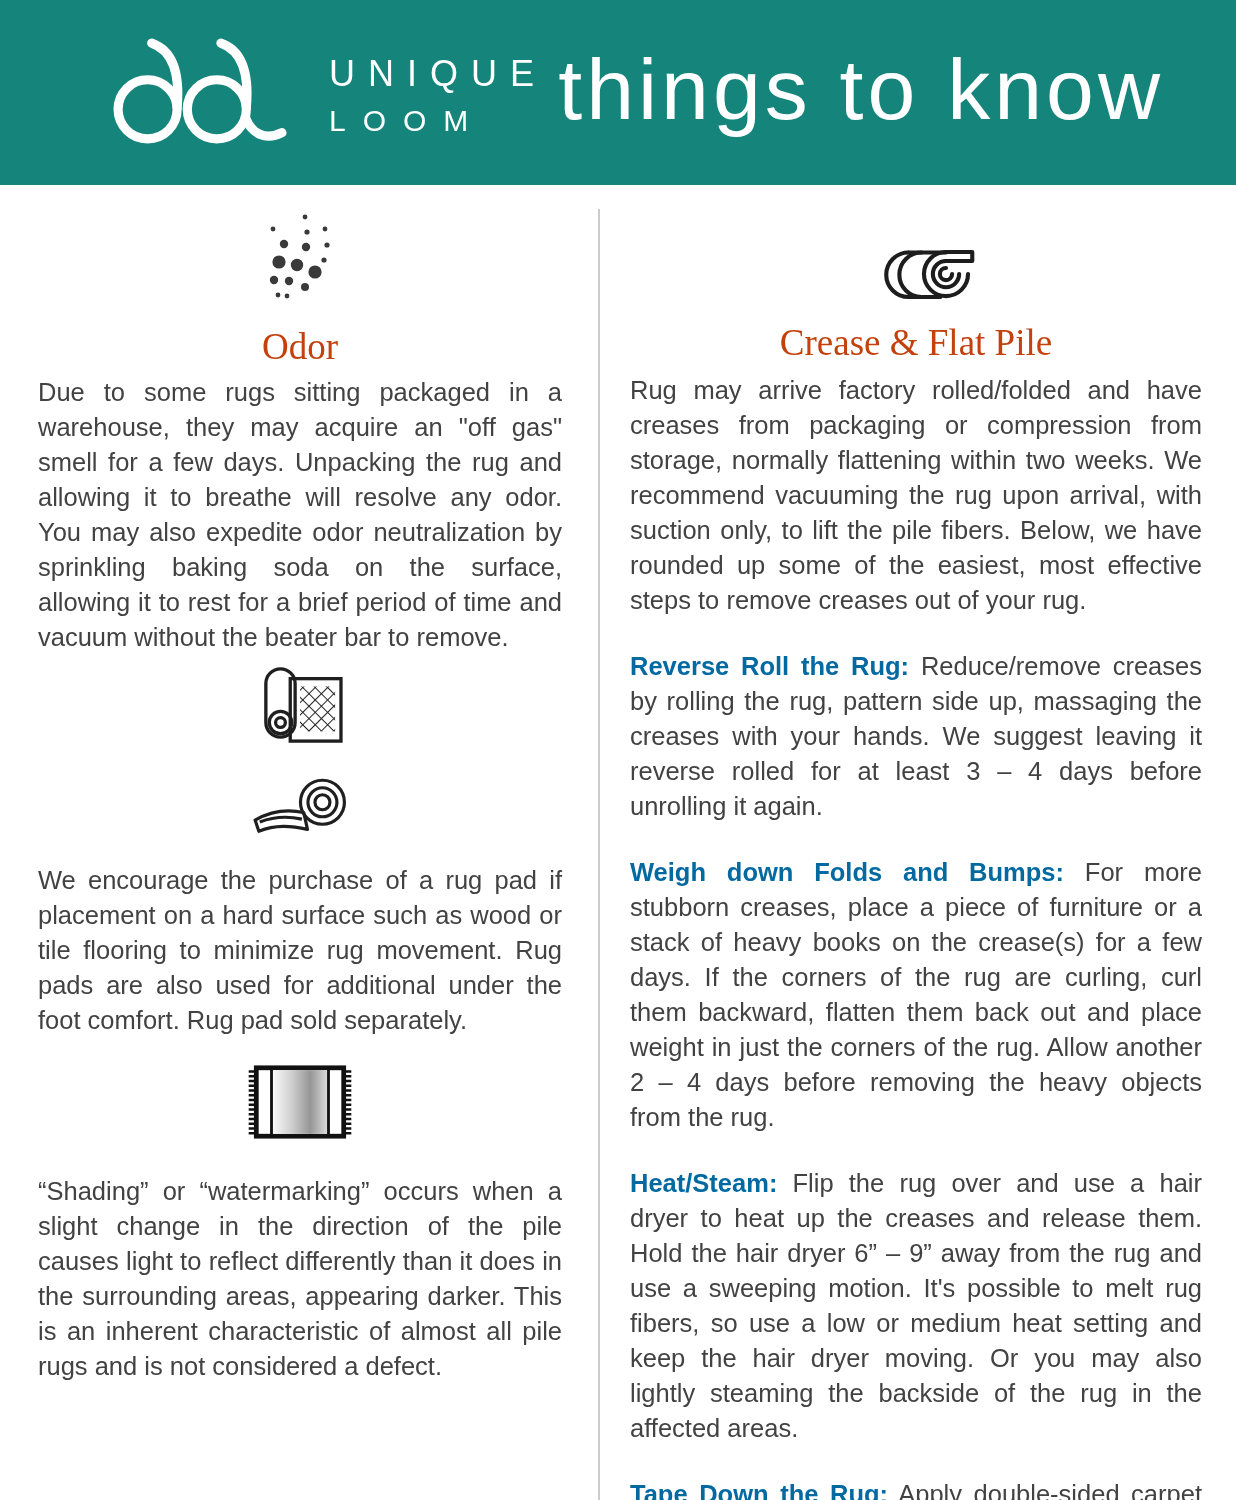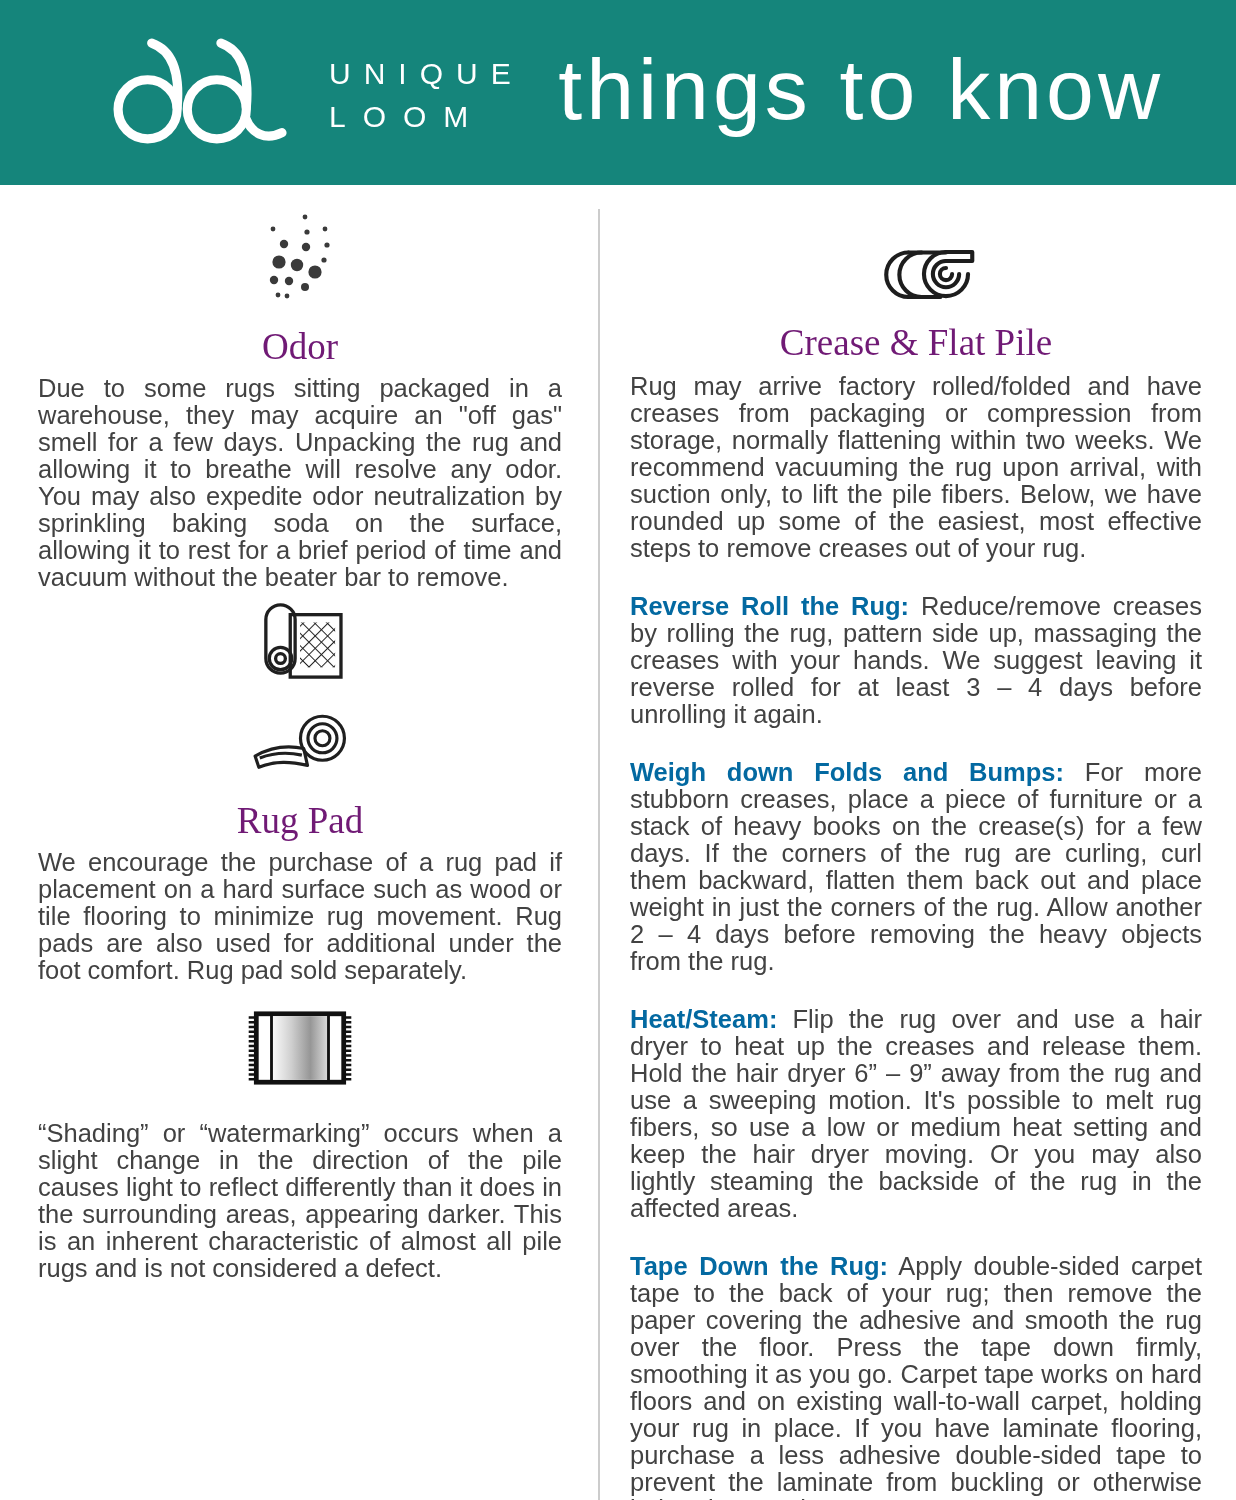--- a/index.html
+++ b/index.html
@@ -14,21 +14,21 @@
   
   .header {
     height: 185px;
     background: #15857b;
     display: flex;
     align-items: center;
     padding: 0 72px 0 96px;
   }
   .logo svg { display: block; width: 205px; height: 114px; }
   .wordmark { color: #ffffff; margin-left: 28px; margin-top: 6px; }
-  .wordmark .l1 { font-size: 30px; letter-spacing: 13px; font-weight: 400; }
+  .wordmark .l1 { font-size: 36px; letter-spacing: 13px; font-weight: 400; }
   .wordmark .l2 { font-size: 30px; letter-spacing: 17px; font-weight: 400; text-align: left; margin-top: 9px; }
   .page-title {
     margin-left: auto;
     font-family: Liberation Sans, sans-serif;
     font-weight: 400;
     font-size: 86px;
     letter-spacing: 4px;
     color: #ffffff;
     padding-bottom: 6px;
     white-space: nowrap;
@@ -45,26 +45,26 @@
   .divider   { width: 2px; background: #cccccc; margin-left: 36px; flex: none; }
   .col-right { flex: 1; padding-left: 30px; }
 
   
   .icon-box { display: flex; justify-content: center; }
   .section-heading {
     font-family: "Liberation Serif", serif;
     font-weight: 500;
     font-size: 37px;
     line-height: 44px;
-    color: #701a75;
+    color: #c2410c;
     text-align: center;
   }
   .body-text {
     font-size: 25.5px;
-    line-height: 27px;
+    line-height: 35px;
     text-align: justify;
     color: #424242;
   }
   .body-text b, .tip b { color: #0369a1; font-weight: bold; }
 
   
   .sec-odor .icon-box      { margin: 2px 0 22px; }
   .sec-thread              { margin-top: 10px; }
   .sec-thread .icon-box    { margin-bottom: 18px; }
   .sec-rugpad              { margin-top: 32px; }
@@ -153,21 +153,20 @@
     <div class="sec-rugpad">
       <div class="icon-box">
         <svg viewBox="0 0 116 62" width="112" height="58" aria-hidden="true">
           <path class="ink" d="M62 38 C44 34 26 37 10 46 L14 58 C32 51 48 52 66 56 Z" fill="#fff" stroke-linejoin="round"></path>
           <path class="ink" d="M15 48 C31 42 46 42 60 45" stroke-width="2.4"></path>
           <circle class="ink" cx="82" cy="27" r="23.5" fill="#fff"></circle>
           <circle class="ink" cx="82" cy="27" r="15.5" fill="#fff"></circle>
           <circle class="ink" cx="82" cy="27" r="8" fill="#fff"></circle>
         </svg>
       </div>
-      <div class="section-heading">Rug Pad</div>
       <p class="body-text">We encourage the purchase of a rug pad if placement on a hard surface such as wood or tile flooring to minimize rug movement. Rug pads are also used for additional under the foot comfort. Rug pad sold separately.</p>
     </div>
 
     <div class="sec-shading">
       <div class="icon-box">
         <svg viewBox="0 0 120 80" width="114" height="76" aria-hidden="true">
           <defs>
             <linearGradient id="shGrad" x1="0" y1="0" x2="1" y2="0">
               <stop offset="0" stop-color="#fdfdfd"></stop>
               <stop offset="0.35" stop-color="#cfcfcf"></stop>

